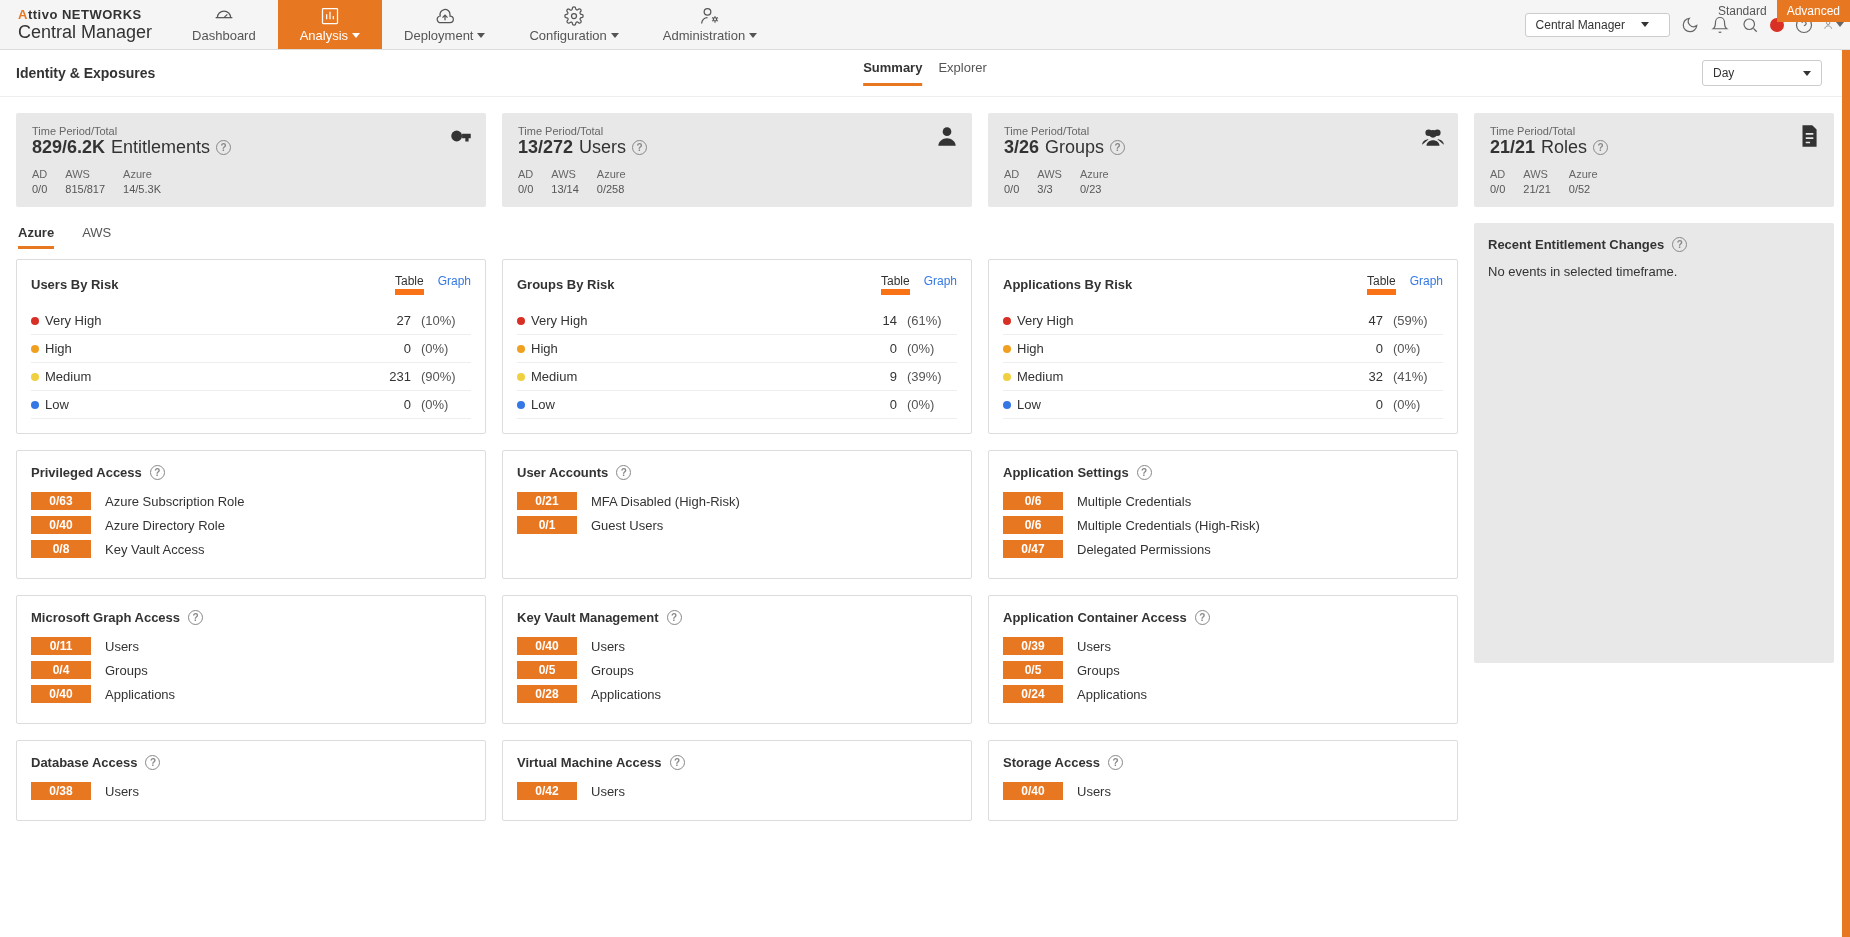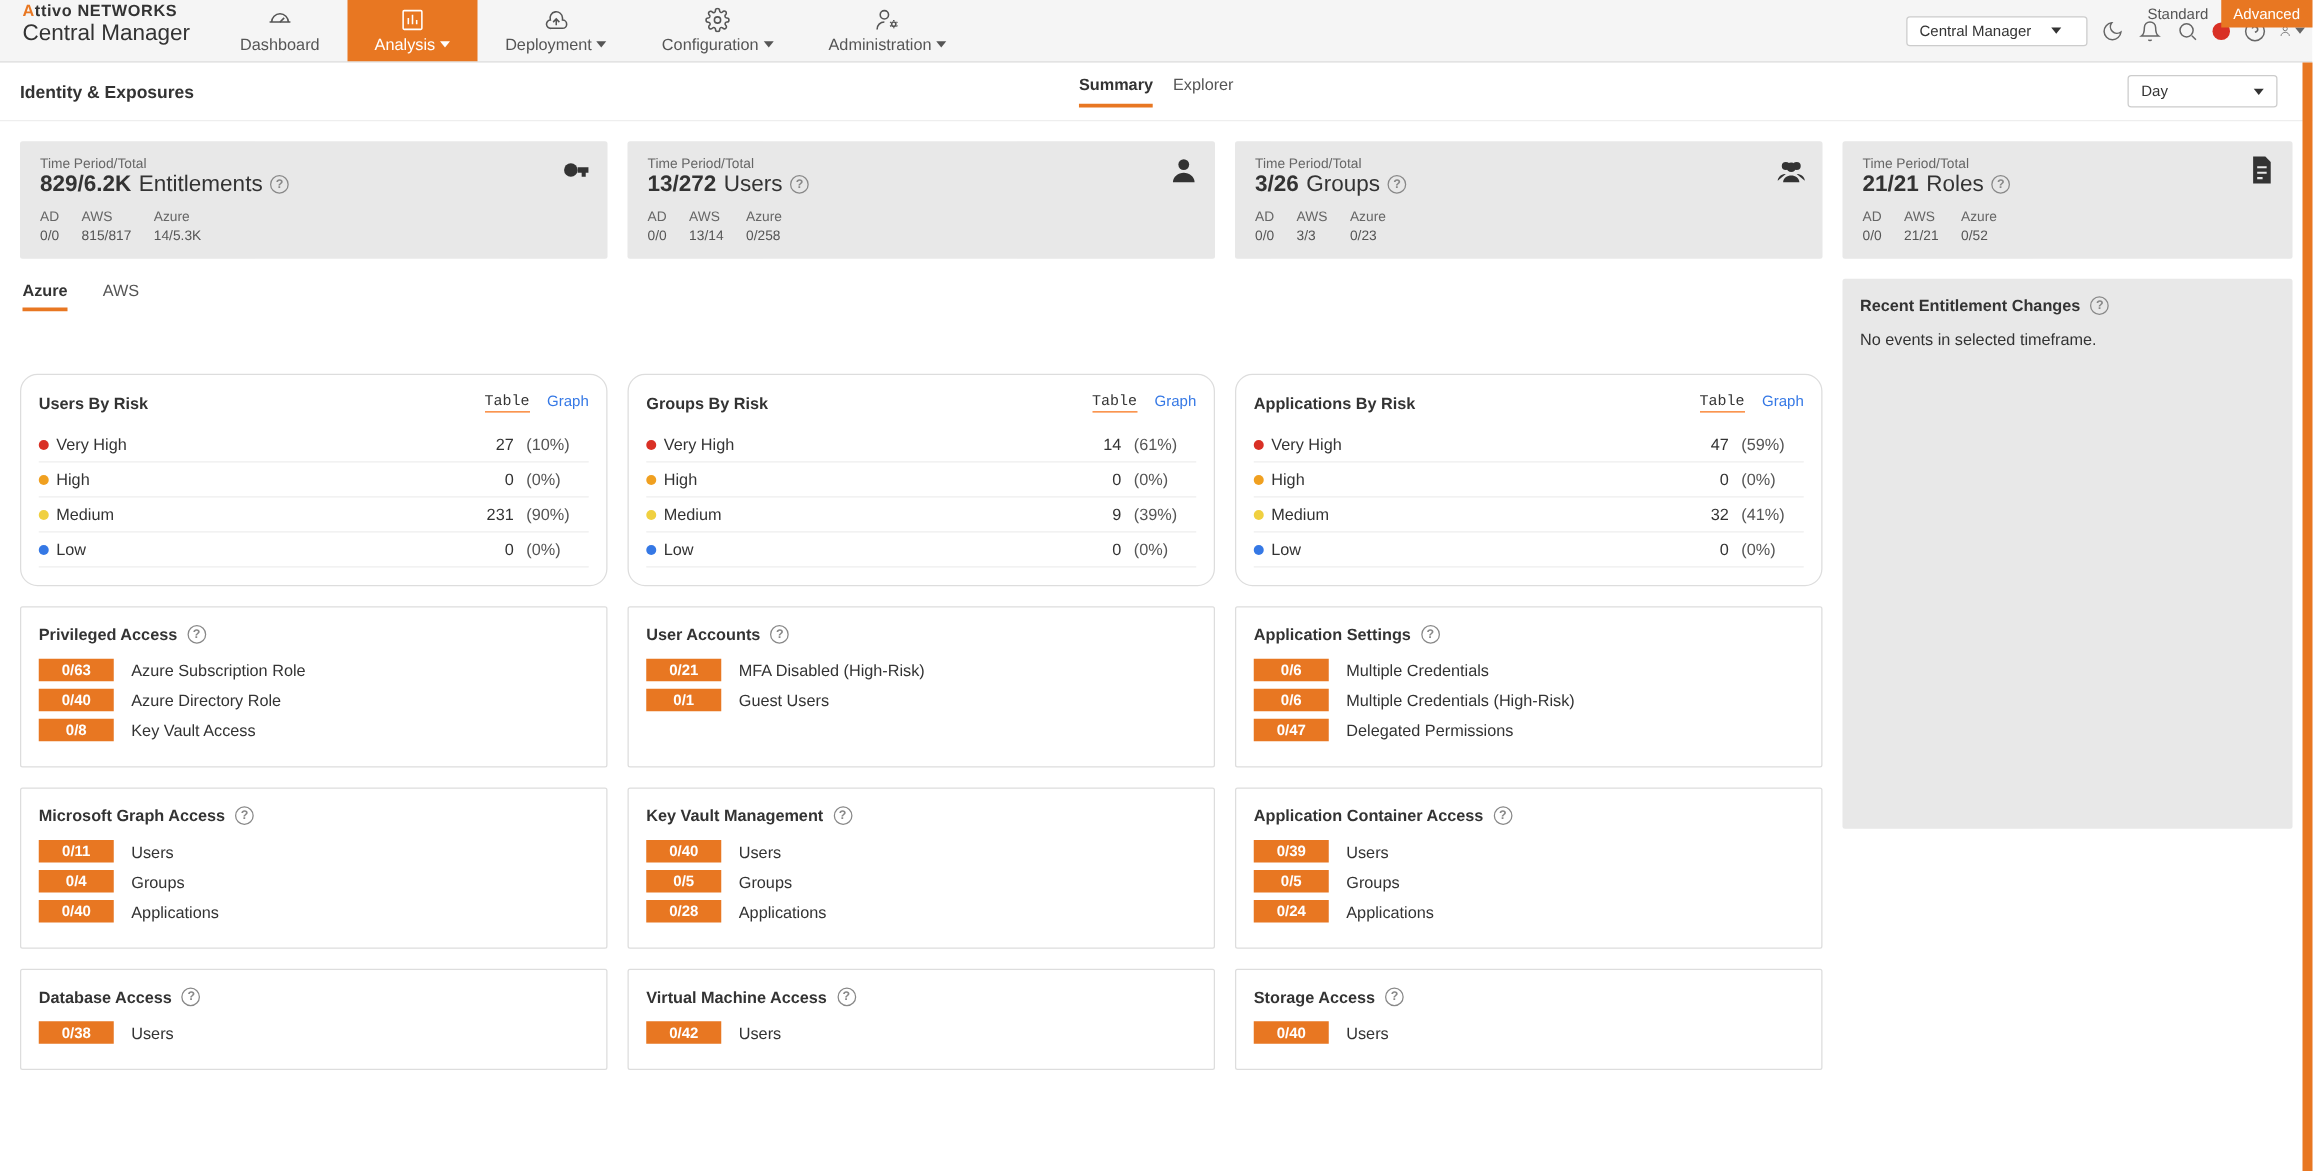--- a/index.html
+++ b/index.html
@@ -1,21 +1,21 @@
 <!DOCTYPE html>
 <html><head>
 <meta charset="utf-8">
 <style>
 * { box-sizing: border-box; margin: 0; padding: 0; }
 body { font-family: 'Segoe UI', Arial, sans-serif; font-size: 13px; color: #333; background: #fff; overflow-x: hidden; }
 
 
 .top-header { display: flex; align-items: center; justify-content: space-between; height: 50px; border-bottom: 1px solid #ddd; background: #f5f5f5; }
 .header-left { display: flex; align-items: stretch; height: 100%; }
-.logo-block { display: flex; flex-direction: column; justify-content: flex-end; padding: 12px 18px; }
+.logo-block { display: flex; flex-direction: column; justify-content: center; padding: 12px 18px; }
 .logo-brand { font-size: 13px; font-weight: 600; letter-spacing: .5px; }
 .logo-brand .orange { color: #e87722; }
 .logo-subtitle { font-size: 18px; color: #333; }
 .nav-tabs { display: flex; height: 100%; }
 .nav-tab { display: flex; flex-direction: column; align-items: center; justify-content: center; padding: 0 22px; cursor: pointer; color: #555; position: relative; }
 .nav-tab.active { background: #e87722; color: #fff; }
 .nav-tab .nav-icon-svg { width: 22px; height: 20px; display: flex; align-items: center; justify-content: center; margin-bottom: 2px; }
 .nav-tab .nav-icon-svg svg { width: 22px; height: 20px; stroke: #555; fill: none; stroke-width: 1.5; }
 .nav-tab.active .nav-icon-svg svg { stroke: #fff; }
 .nav-tab .nav-label { font-size: 13px; display: flex; align-items: center; gap: 4px; }
@@ -57,26 +57,26 @@
 .stat-icon svg { width: 26px; height: 26px; fill: #333; }
 .help-circle { width: 15px; height: 15px; border: 1.5px solid #888; border-radius: 50%; display: inline-flex; align-items: center; justify-content: center; font-size: 10px; color: #888; font-weight: 600; cursor: pointer; }
 
 
 .cloud-tabs { display: flex; gap: 28px; margin: 18px 0 4px 2px; font-size: 13px; }
 .cloud-tab { padding-bottom: 6px; cursor: pointer; color: #555; }
 .cloud-tab.active { color: #333; font-weight: 600; border-bottom: 3px solid #e87722; }
 
 
 .panels-row { display: flex; gap: 16px; margin-top: 10px; }
-.panel { flex: 1; border: 1px solid #ddd; border-radius: 14px; padding: 14px; min-height: 170px; margin-top: 40px; }
+.panel { flex: 1; border: 1px solid #ddd; border-radius: 2px; padding: 14px; min-height: 170px; }
 .panel-header { display: flex; justify-content: space-between; align-items: center; margin-bottom: 12px; }
 .panel-title { font-weight: 700; font-size: 13px; display: flex; align-items: center; gap: 8px; }
 .view-toggle { display: flex; gap: 14px; font-size: 12px; }
 .view-toggle span { cursor: pointer; color: #3578e5; }
-.view-toggle span.active { color: #333; border-bottom: 1px solid #f97316; padding-bottom: 1px; font-family: Liberation Mono, monospace; }
+.view-toggle span.active { color: #333; border-bottom: 6px solid #f97316; padding-bottom: 1px; }
 
 .risk-table { width: 100%; }
 .risk-row { display: flex; align-items: center; padding: 6px 0; border-bottom: 1px solid #eee; font-size: 13px; }
 .risk-dot { width: 8px; height: 8px; border-radius: 50%; margin-right: 6px; flex-shrink: 0; }
 .risk-dot.vh { background: #d93025; }
 .risk-dot.h { background: #f0a020; }
 .risk-dot.m { background: #f0d040; }
 .risk-dot.l { background: #3578e5; }
 .risk-label { flex: 1; }
 .risk-count { width: 50px; text-align: right; }

